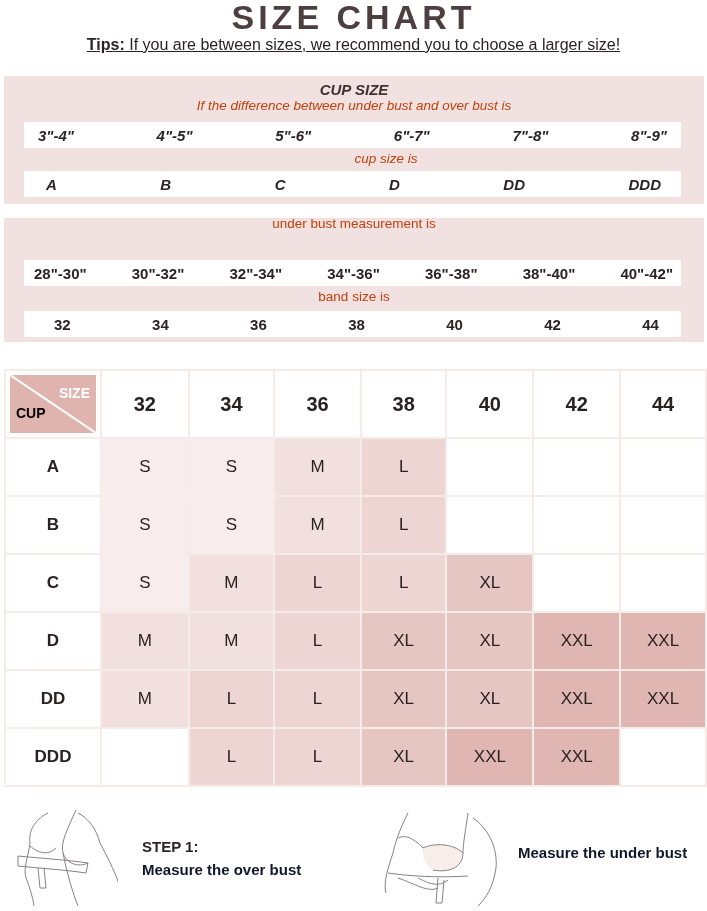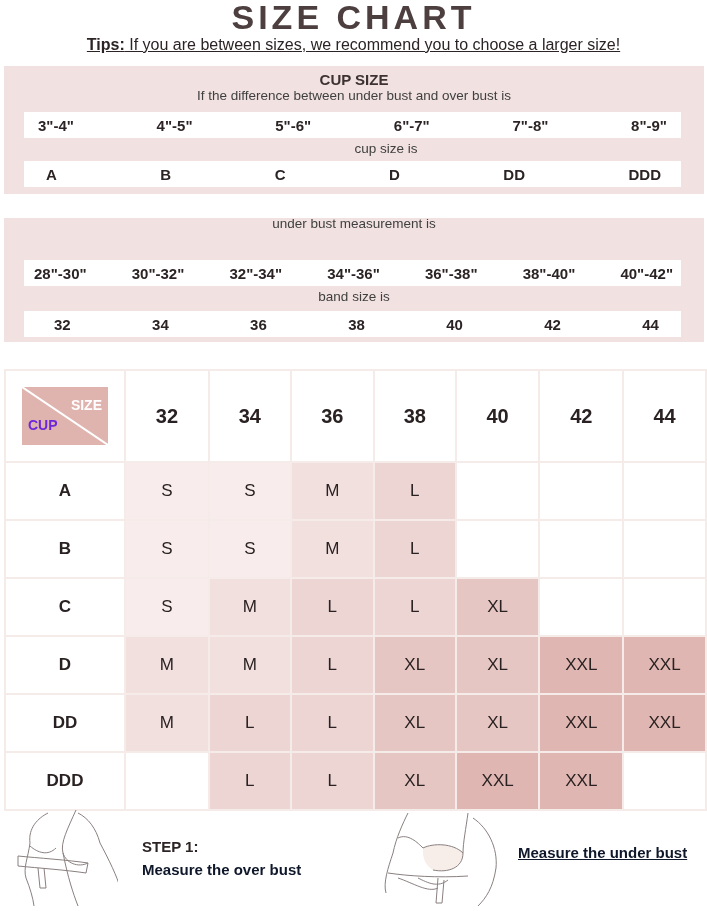--- a/index.html
+++ b/index.html
@@ -3,44 +3,44 @@
 <meta charset="utf-8">
 <style>
   * { box-sizing: border-box; margin: 0; padding: 0; }
   body { width: 707px; height: 911px; background: #ffffff; font-family: "Liberation Sans", sans-serif; color: #3a2e2e; position: relative; overflow: hidden; }
   .title { position: absolute; top: 0; left: 0; width: 707px; text-align: center; font-size: 34px; font-weight: bold; letter-spacing: 4px; color: #4d3f3f; line-height: 34px; }
   .tips { position: absolute; top: 36px; left: 0; width: 707px; text-align: center; font-size: 16px; color: #2c2424; text-decoration: underline; }
   .tips b { font-weight: bold; }
 
   .panel { position: absolute; left: 4px; width: 700px; background: #f1e1e0; }
   .panel-title { text-align: center; font-size: 15px; font-weight: bold; color: #3c3232; }
-  .panel-sub { text-align: center; font-size: 13.5px; color: #404040; }
+  .panel-sub { text-align: center; font-size: 13.5px; color: #c2410c; }
   .strip { position: absolute; left: 20px; width: 657px; background: #ffffff; display: flex; align-items: center; justify-content: space-between; padding: 0 14px; font-size: 15px; font-weight: bold; color: #2c2424; }
   .strip span { text-align: center; }
 
   table.grid { position: absolute; left: 4px; top: 369px; border-collapse: collapse; border: 2px solid #d4c6c4; }
   table.grid td { border: 2px solid #f5ecea; text-align: center; font-size: 17px; color: #2a2222; height: 58px; }
   table.grid td.hdr { font-size: 20px; font-weight: bold; background: #ffffff; }
   table.grid td.rowhdr { font-weight: bold; background: #ffffff; font-size: 17px; }
   .corner { position: relative; width: 86px; height: 58px; background: #dfb3ae; overflow: hidden; }
   .corner .size { position: absolute; right: 6px; top: 10px; color: #fff; font-weight: bold; font-size: 14px; }
-  .corner .cup { position: absolute; left: 6px; top: 30px; color: #6d28d9; font-weight: bold; font-size: 14px; }
+  .corner .cup { position: absolute; left: 6px; top: 30px; color: #000000; font-weight: bold; font-size: 14px; }
   .corner svg { position: absolute; left: 0; top: 0; }
 
   .step { position: absolute; }
   .step-label { font-size: 15px; font-weight: bold; color: #2c2424; }
   .step-text { font-size: 15px; font-weight: bold; color: #0f172a; margin-top: 10px; }
 </style>
 </head>
 <body>
 
 <div class="title">SIZE CHART</div>
 <div class="tips"><b>Tips:</b><span> If you are between sizes, we recommend you to choose a larger size!</span></div>
 
-<div class="panel" style="top:66px;height:128px;">
+<div class="panel" style="top:76px;height:128px;font-style:italic;">
   <div class="panel-title" style="margin-top:5px;">CUP SIZE</div>
   <div class="panel-sub">If the difference between under bust and over bust is</div>
   <div class="strip" style="top:46px;height:26px;">
     <span>3"-4"</span>
     <span>4"-5"</span>
     <span>5"-6"</span>
     <span>6"-7"</span>
     <span>7"-8"</span>
     <span>8"-9"</span>
   </div>
@@ -74,21 +74,21 @@
     <span>38</span>
     <span>40</span>
     <span>42</span>
     <span>44</span>
   </div>
 </div>
 
 <table class="grid">
   <tbody>
       <tr>
-    <td style="padding:16px;width:86px;">
+    <td style="padding:4px;width:86px;">
       <div class="corner">
         <svg width="86" height="58">
               <line x1="0" y1="0" x2="86" y2="58" stroke="#ffffff" stroke-width="2"></line>
             </svg>
         <span class="size">SIZE</span>
         <span class="cup">CUP</span>
       </div>
     </td>
     <td class="hdr" style="width:89px;">32</td>
     <td class="hdr" style="width:87px;">34</td>
@@ -187,14 +187,14 @@
     <path d="M95 10 C110 20,120 40,118 60 C115 80,108 90,100 98"></path>
     <path d="M20 30 C30 25,40 35,45 40"></path>
     <path d="M45 40 C55 35,75 35,85 45 C85 60,70 65,55 62"></path>
     <path d="M10 65 C30 68,60 70,90 68"></path>
     <path d="M40 70 C50 75,60 80,70 72"></path>
     <path d="M60 70 L58 95 L64 95 L66 72"></path>
     <path d="M20 70 C35 75,50 85,60 80"></path>
   </g>
 </svg>
 <div class="step" style="left:518px;top:838px;">
-  <div class="step-text" style="margin-top:6px;text-decoration:underline;">Measure the under bust</div>
+  <div class="step-text" style="margin-top:6px;">Measure the under bust</div>
 </div>
 
 </body></html>

